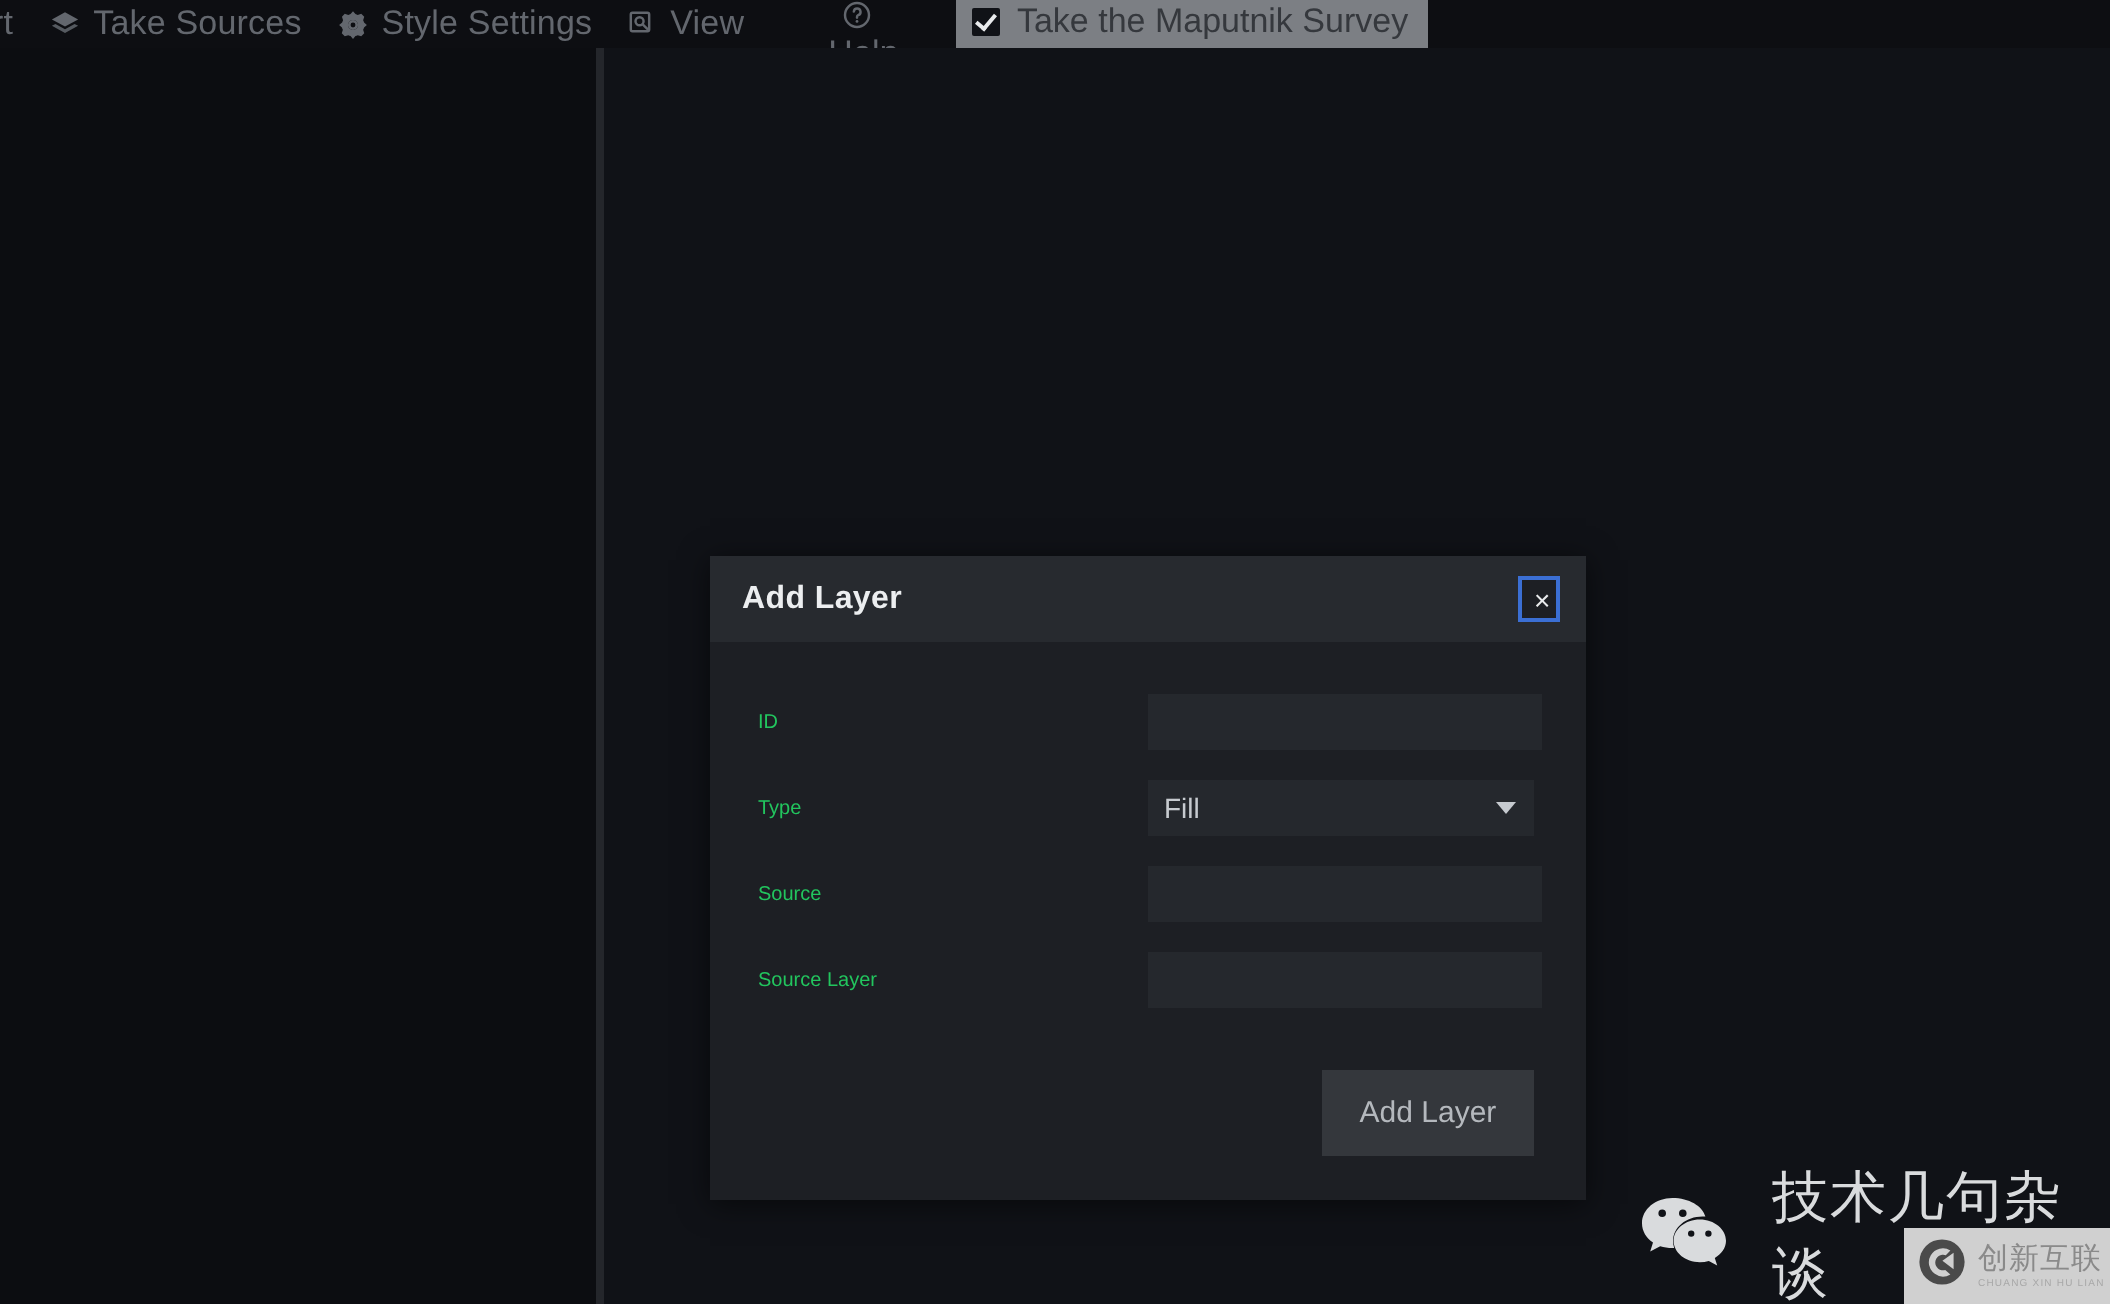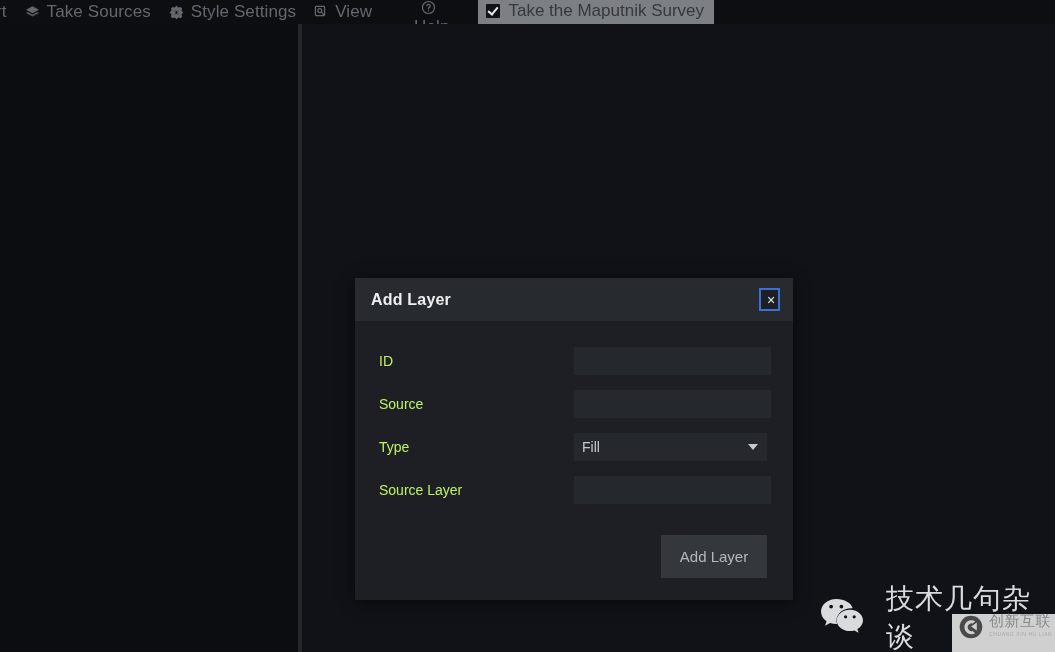--- a/index.html
+++ b/index.html
@@ -191,22 +191,22 @@
     padding: 26px 26px 22px 24px;
   }
   .frow {
     display: flex;
     align-items: center;
     margin-bottom: 15px;
     height: 28px;
   }
   .flabel {
     width: 195px;
-    font-size: 14px;
-    color: #bef264;
+    font-size: 10px;
+    color: #22c55e;
     flex: none;
   }
   .finput {
     flex: 1;
     height: 28px;
     background: #25282d;
     border: none;
     outline: none;
     color: #d6d9dd;
     font-size: 14px;
@@ -277,20 +277,21 @@
     margin-left: 22px;
     font-family: "DejaVu Sans", sans-serif;
   }
   #brand-badge {
     position: absolute;
     left: 952px; top: 614px;
     width: 103px;
     height: 38px;
     background: #d0d0d0;
     display: flex;
+    align-items: center;
     padding-left: 6px;
     box-sizing: border-box;
     z-index: 31;
     pointer-events: none;
   }
   #brand-badge-texts {
     margin-left: 5px;
     line-height: 1;
   }
   #brand-cn {
@@ -382,32 +383,32 @@
   </div>
 
   <div id="modal-body">
 
     <div class="frow">
       <span class="flabel">ID</span>
       <input class="finput" type="text" placeholder="" style="">
     </div>
 
     <div class="frow">
-      <span class="flabel">Source</span>
-      <input class="finput" type="text" placeholder="" style="">
-    </div>
-
-    <div class="frow">
       <span class="flabel">Type</span>
       <div class="fselect-wrap">
         <div class="fselect">
           <span>Fill</span>
         </div>
         <span class="fselect-arrow"></span>
       </div>
+    </div>
+
+    <div class="frow">
+      <span class="flabel">Source</span>
+      <input class="finput" type="text" placeholder="" style="">
     </div>
 
     <div class="frow">
       <span class="flabel">Source Layer</span>
       <input class="finput" type="text" placeholder="" style="">
     </div>
 
     <div id="modal-footer">
       <button id="add-layer-btn">Add Layer</button>
     </div>

